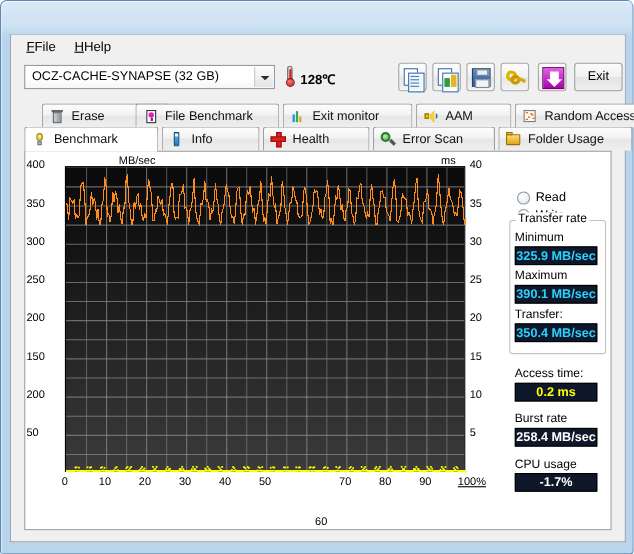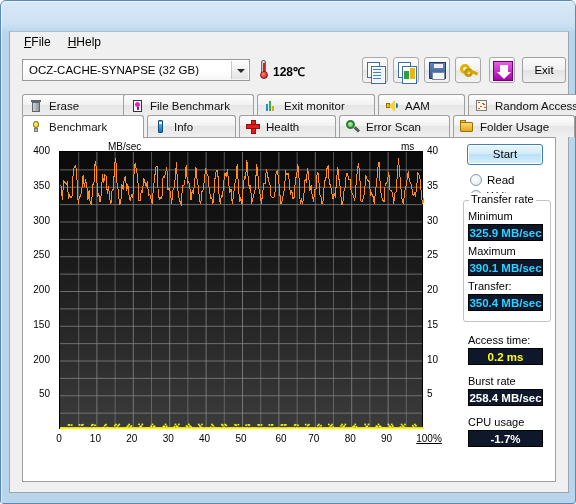--- a/index.html
+++ b/index.html
@@ -233,21 +233,21 @@
   #yLabelTopR { position:absolute; left:378px; top:3px; font-size:10px; color:#000; }
   #plot {
     position:absolute; left:36px; top:13px; width:364px; height:278px;
     background: linear-gradient(to bottom, #0a0a0a 0%, #141414 28%, #262626 62%, #3b3b3b 100%);
     border:1px solid #000;
   }
   #gridlayer { position:absolute; left:0; top:0; width:100%; height:100%; }
   #curveSvg { position:absolute; left:0; top:0; }
   .ytick {
     position:absolute; right:403px; font-size:10px; color:#000;
-    text-align:right; width:26px;
+    text-align:left; width:26px;
   }
   .ytickR {
     position:absolute; left:404px; font-size:10px; color:#000;
     text-align:left; width:26px;
   }
   .xtick {
     position:absolute; top:295px; font-size:10px; color:#000;
     text-align:center; width:26px;
   }
 
@@ -342,21 +342,21 @@
         <div class="ic-arrow">
             <div class="tip"></div>
           </div>
       </div>
       <div id="btnExit">Exit</div>
     </div>
 
     <div id="tabzone">
 
       <div class="tabrow" style="top:0px;width:546px">
-        <div class="tab" style="left:0px;width:116px">
+        <div class="tab" style="left:16px;width:116px">
           <span class="tabicon i-trash">
               <span class="lid"></span>
               <span class="can"></span>
             </span>
           <span class="lbl">Erase</span>
         </div>
         <div class="tab" style="left:101px;width:131px">
           <span class="tabicon i-file">
               <span class="pg"></span>
               <span class="bulb"></span>
@@ -832,30 +832,29 @@
             <div class="ytickR" style="top: 41.75px;">35</div>
             <div class="ytickR" style="top: 7px;">40</div>
           </div>
         <div id="xticks">
             <div class="xtick" style="left: 23px;">0</div>
             <div class="xtick" style="left: 59.4px;">10</div>
             <div class="xtick" style="left: 95.8px;">20</div>
             <div class="xtick" style="left: 132.2px;">30</div>
             <div class="xtick" style="left: 168.6px;">40</div>
             <div class="xtick" style="left: 205px;">50</div>
-            <div class="xtick" style="left: 245px;">60</div>
+            <div class="xtick" style="left: 256px; margin-top: 36px;">60</div>
             <div class="xtick" style="left: 277.8px;">70</div>
             <div class="xtick" style="left: 314.2px;">80</div>
             <div class="xtick" style="left: 350.6px;">90</div>
             <div class="xtick" style="left: 393px; text-decoration: underline;">100%</div>
           </div>
       </div>
 
       <div id="side">
-        <div id="startBtn">Start</div>
 
         <div class="radio" style="top:36px">
           <span class="rdot"></span>
           <span>Read</span>
         </div>
         <div class="radio" style="top:52px">
           <span class="rdot on"></span>
           <span>Write</span>
         </div>
 

